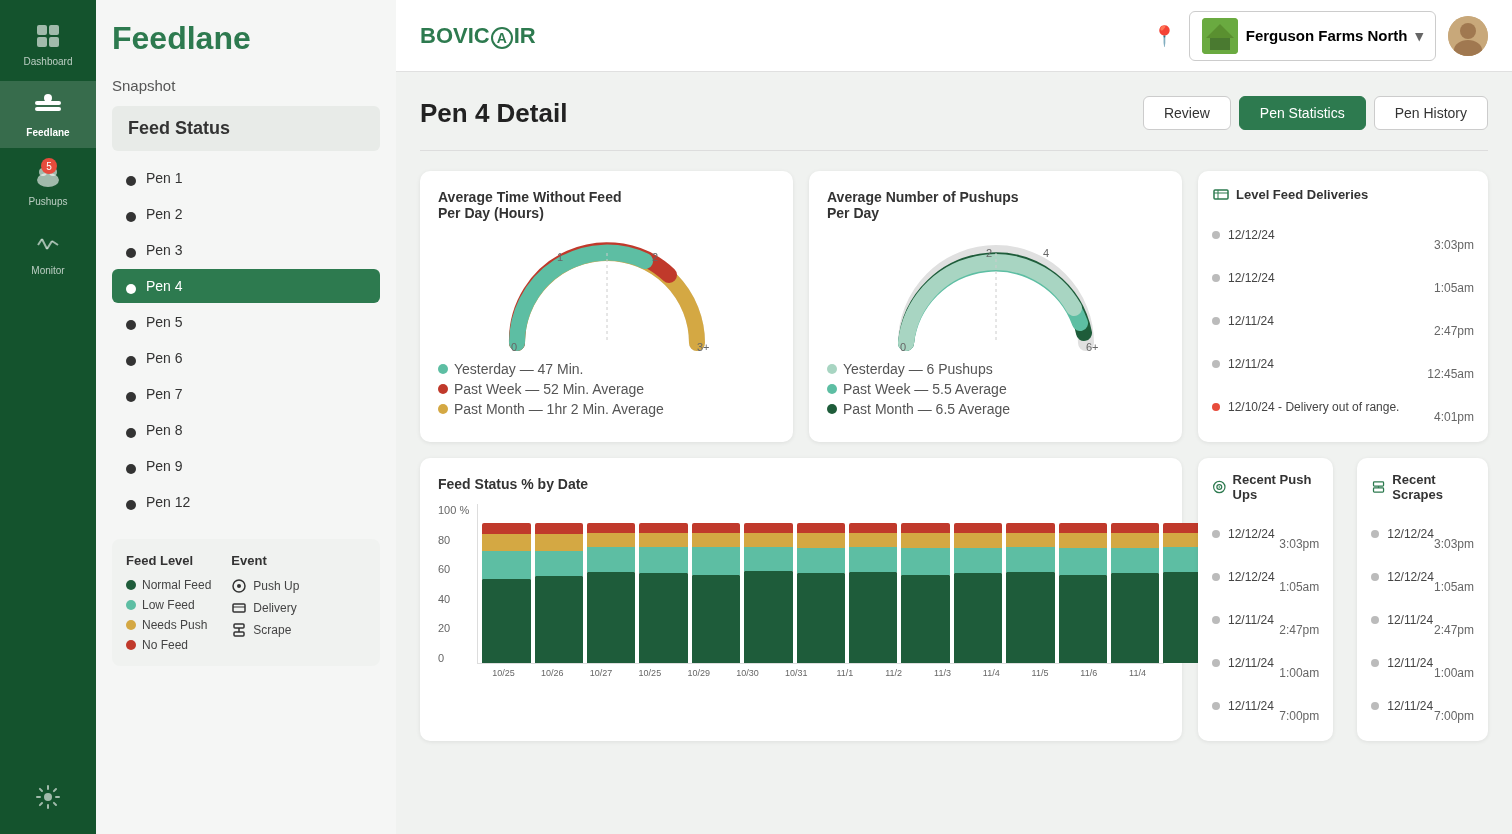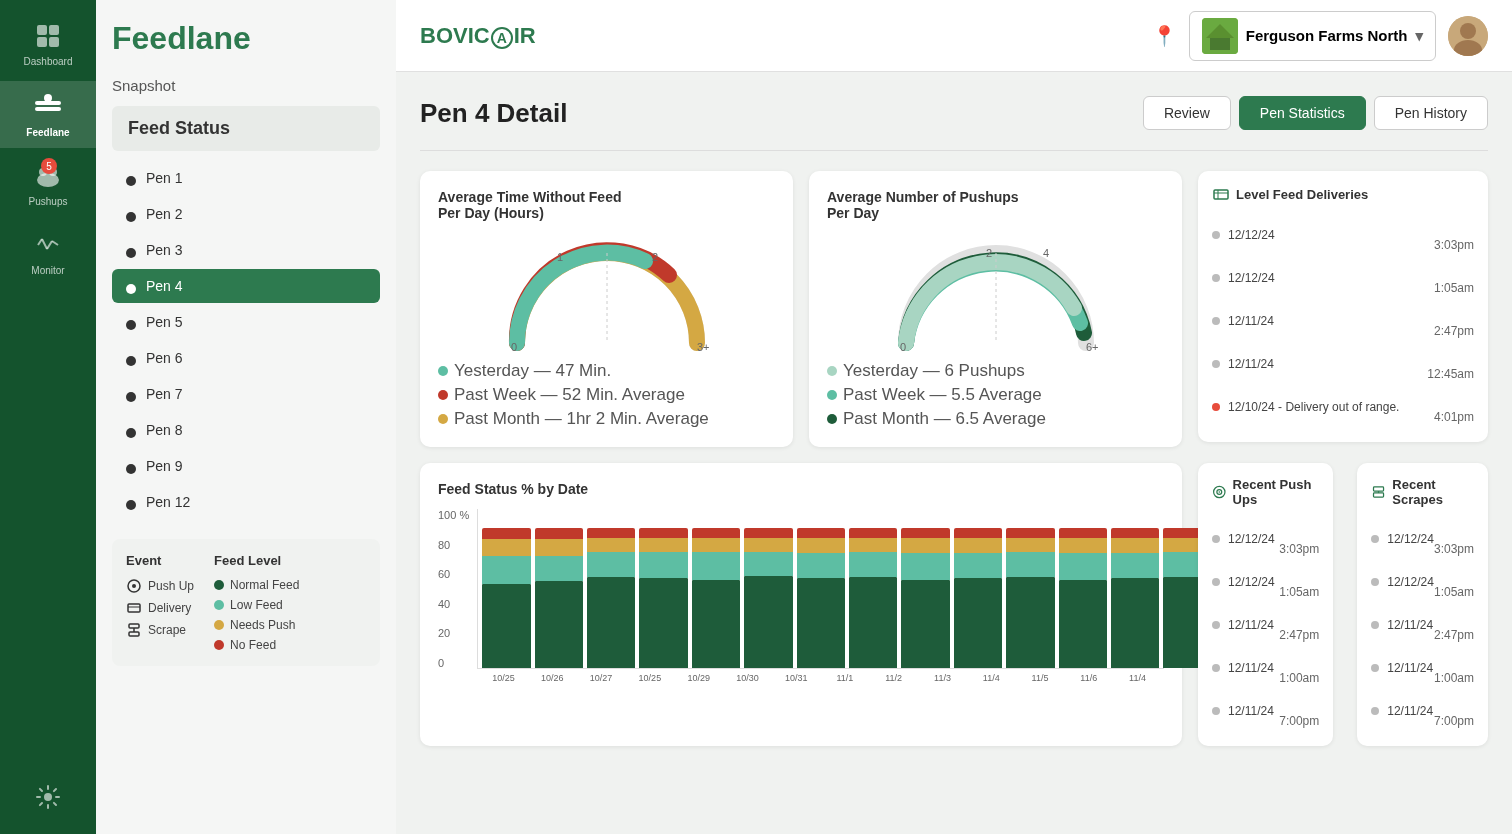--- a/index.html
+++ b/index.html
@@ -154,21 +154,21 @@
       border-radius: 10px;
       padding: 18px;
       box-shadow: 0 1px 4px rgba(0,0,0,0.08);
     }
     .card-title { font-size: 14px; font-weight: 600; color: #333; margin-bottom: 12px; }
 
     
     .gauge-card { flex: 1; min-width: 0; }
 
     
-    .gauge-legend { display: flex; flex-direction: column; gap: 4px; margin-top: 8px; font-size: 17px; color: #555; }
+    .gauge-legend { display: flex; flex-direction: column; gap: 4px; margin-top: 8px; font-size: 14px; color: #555; }
     .gauge-legend-item { display: flex; align-items: center; gap: 6px; }
     .gauge-legend-dot { width: 10px; height: 10px; border-radius: 50%; }
     .side-card { background: white; border-radius: 10px; padding: 14px; box-shadow: 0 1px 4px rgba(0,0,0,0.08); }
     .side-card-title { font-size: 13px; font-weight: 700; color: #333; margin-bottom: 10px; display: flex; align-items: center; gap: 6px; }
     .event-item { display: flex; align-items: center; justify-content: space-between; padding: 4px 0; font-size: 12px; color: #444; }
     .event-dot { width: 8px; height: 8px; border-radius: 50%; background: #bbb; margin-right: 8px; flex-shrink: 0; }
     .event-dot.red { background: #e74c3c; }
     .event-left { display: flex; align-items: center; flex: 1; }
     .event-time { color: #666; margin-top: 21px; }
   </style>
@@ -279,20 +279,39 @@
         <span>Pen 9</span>
       </div>
       <div class="pen-item">
         <div class="pen-dot"></div>
         <span>Pen 12</span>
       </div>
     </div>
 
   <div class="legend-section">
     <div class="legend-col">
+      <div class="legend-title">Feed Level</div>
+      <div class="legend-item">
+        <div class="legend-dot" style="background:#1e5c3a"></div>
+        <span>Normal Feed</span>
+      </div>
+      <div class="legend-item">
+        <div class="legend-dot" style="background:#5dbea3"></div>
+        <span>Low Feed</span>
+      </div>
+      <div class="legend-item">
+        <div class="legend-dot" style="background:#d4a843"></div>
+        <span>Needs Push</span>
+      </div>
+      <div class="legend-item">
+        <div class="legend-dot" style="background:#c0392b"></div>
+        <span>No Feed</span>
+      </div>
+    </div>
+    <div class="legend-col">
       <div class="legend-title">Event</div>
       <div class="legend-item">
         <svg width="16" height="16" viewBox="0 0 16 16">
             <circle cx="8" cy="8" r="6" fill="none" stroke="#333" stroke-width="1.5"></circle>
             <circle cx="8" cy="8" r="2" fill="#333"></circle>
           </svg>
         <span>Push Up</span>
       </div>
       <div class="legend-item">
         <svg width="16" height="16" viewBox="0 0 16 16">
@@ -301,39 +320,20 @@
           </svg>
         <span>Delivery</span>
       </div>
       <div class="legend-item">
         <svg width="16" height="16" viewBox="0 0 16 16">
             <rect x="3" y="2" width="10" height="4" rx="1" fill="none" stroke="#333" stroke-width="1.5"></rect>
             <rect x="3" y="10" width="10" height="4" rx="1" fill="none" stroke="#333" stroke-width="1.5"></rect>
             <line x1="8" y1="6" x2="8" y2="10" stroke="#333" stroke-width="1.5"></line>
           </svg>
         <span>Scrape</span>
-      </div>
-    </div>
-    <div class="legend-col">
-      <div class="legend-title">Feed Level</div>
-      <div class="legend-item">
-        <div class="legend-dot" style="background:#1e5c3a"></div>
-        <span>Normal Feed</span>
-      </div>
-      <div class="legend-item">
-        <div class="legend-dot" style="background:#5dbea3"></div>
-        <span>Low Feed</span>
-      </div>
-      <div class="legend-item">
-        <div class="legend-dot" style="background:#d4a843"></div>
-        <span>Needs Push</span>
-      </div>
-      <div class="legend-item">
-        <div class="legend-dot" style="background:#c0392b"></div>
-        <span>No Feed</span>
       </div>
     </div>
   </div>
 </div>
 
 <div class="main-content">
 
   <div class="top-nav">
     <div class="logo">
       BOVIC<span>A</span>IR

